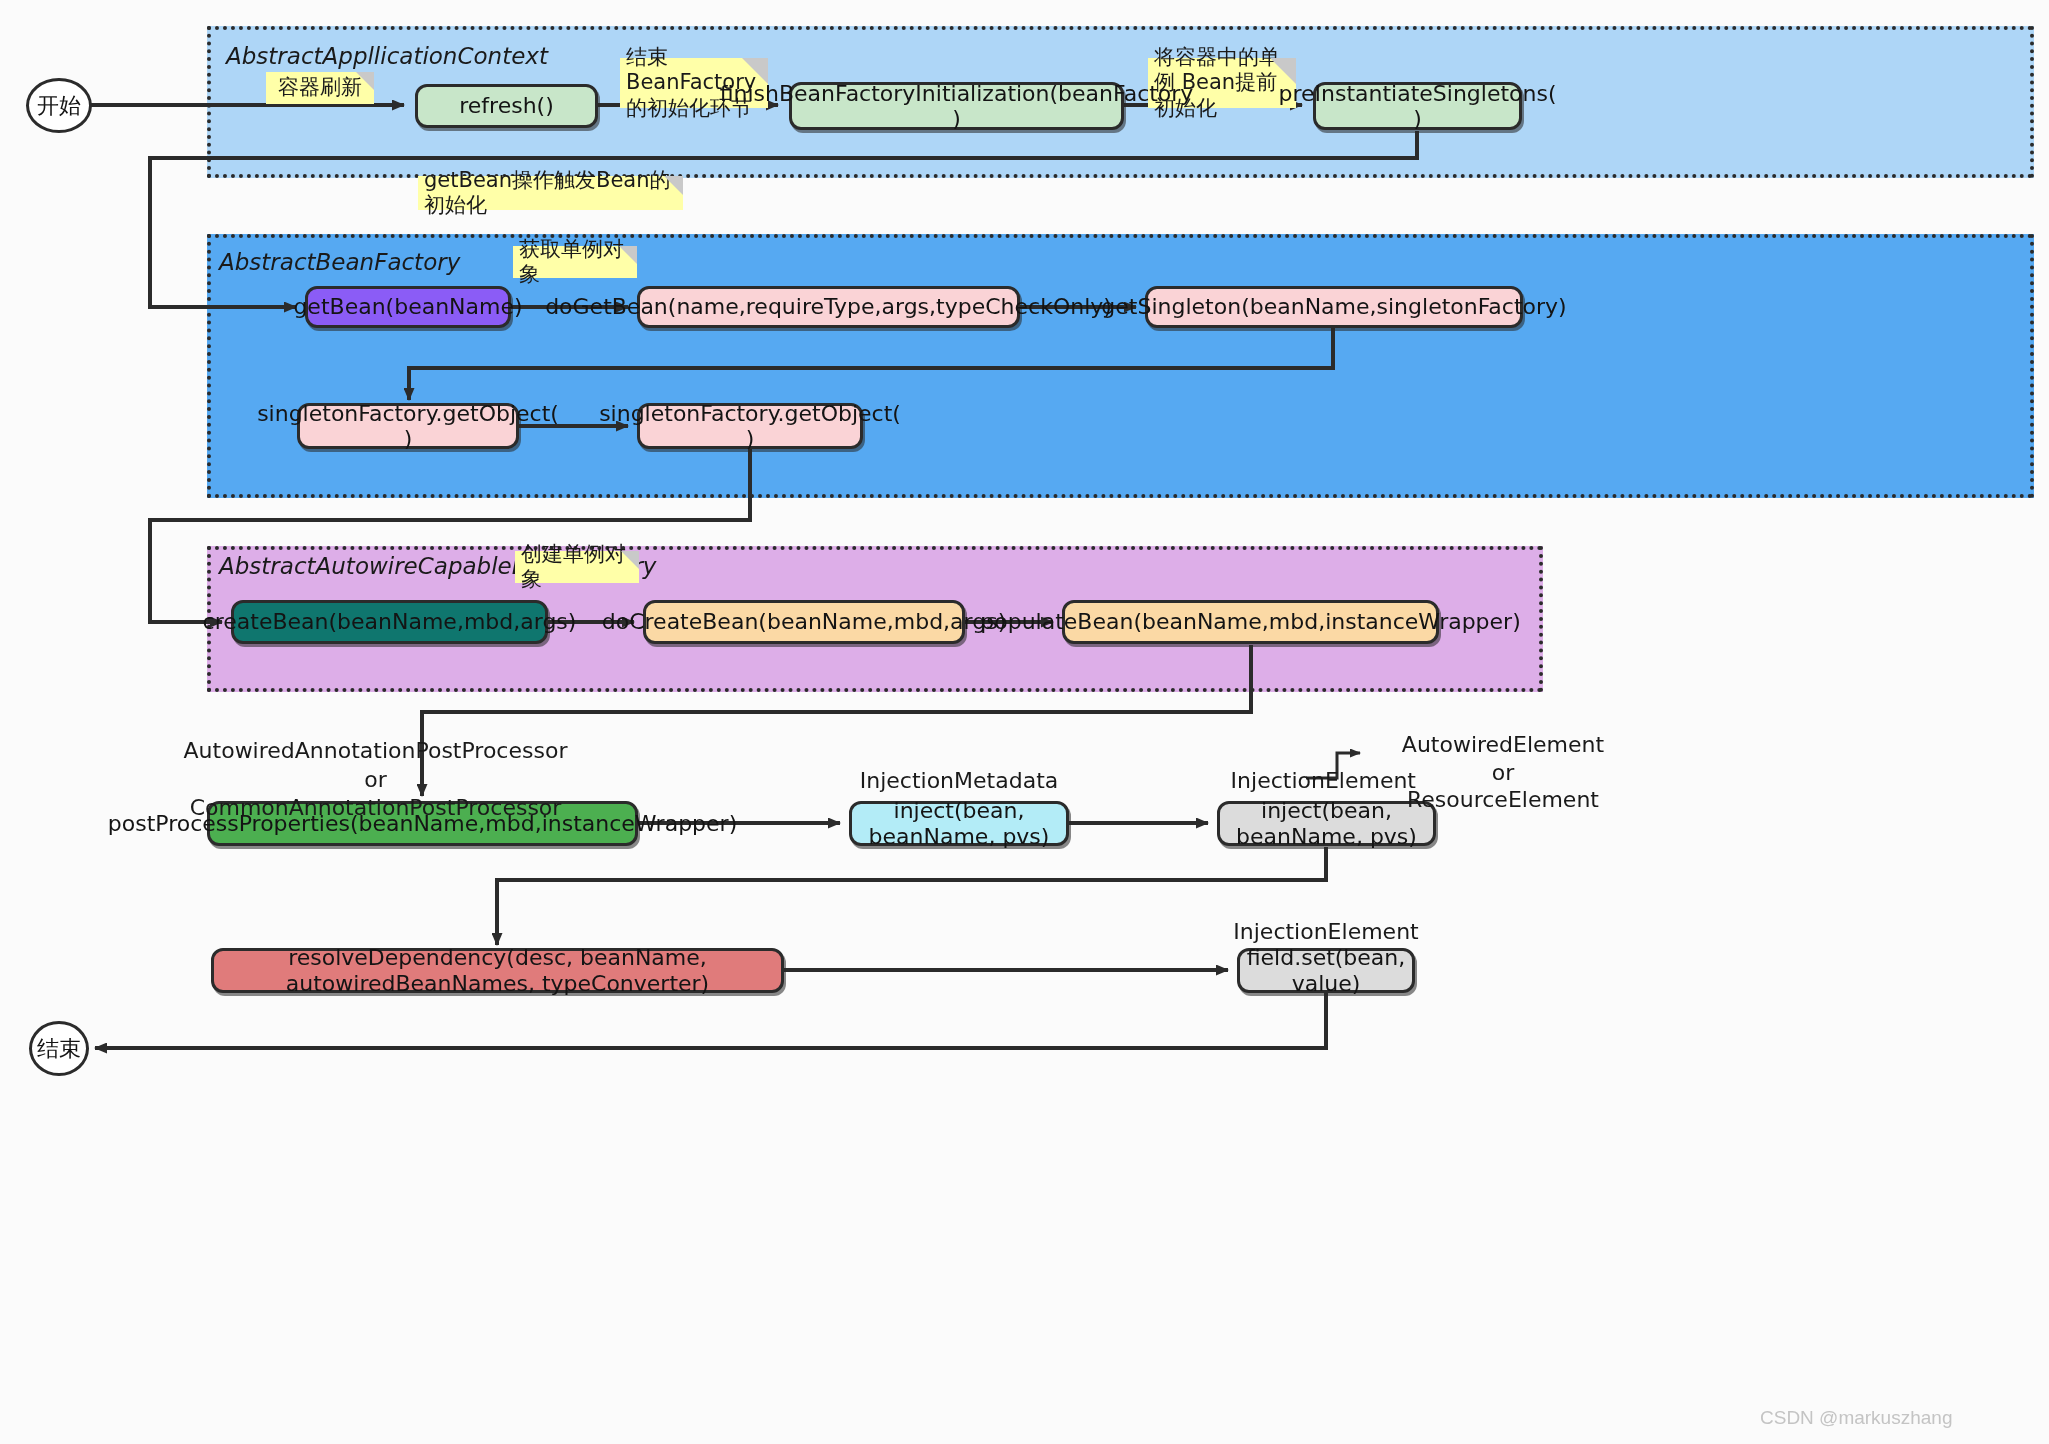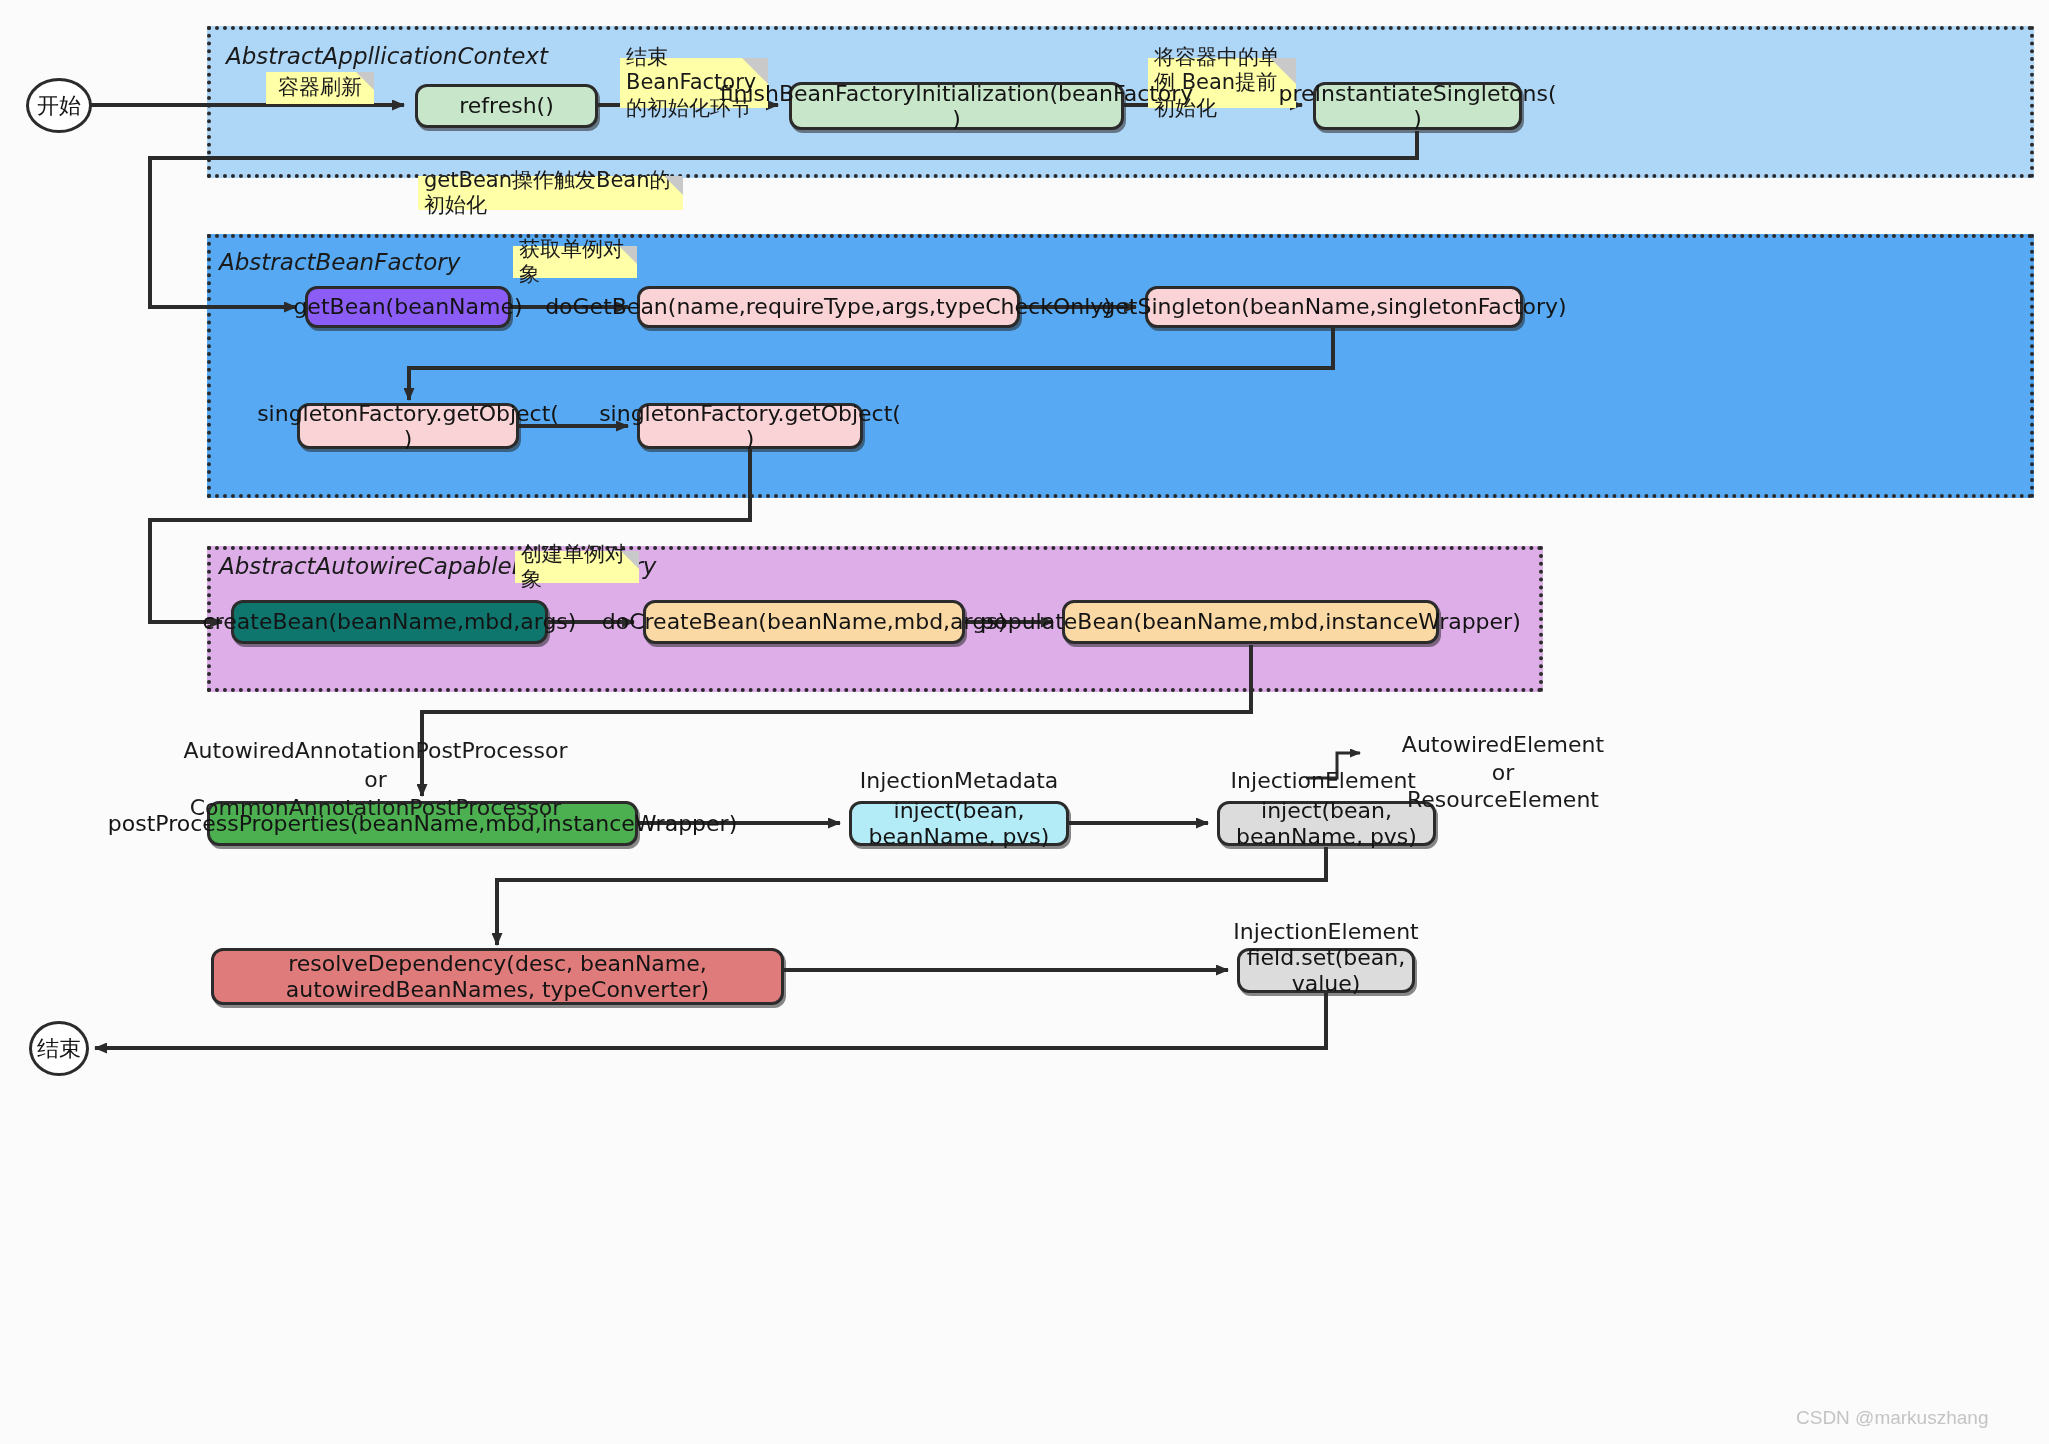--- a/index.html
+++ b/index.html
@@ -99,21 +99,20 @@
     color: #1a1a1a;
     text-align: center;
     line-height: 1.3;
     white-space: pre-line;
   }
   .watermark {
     position: absolute;
     font-size: 19px;
     color: #c4c4c4;
     font-family: "Liberation Sans", sans-serif;
-    margin-left: 36px;
   }
 </style>
 </head>
 <body>
 
 <div id="canvas">
 
   <div class="group" style="left:207px; top:26px; width:1827px; height:152px; background:#aed6f7;"></div>
   <div class="group-title" style="left:226px; top:43px;">AbstractAppllicationContext</div>
 
@@ -234,21 +233,21 @@
   <div class="node" style="left:643px; top:600px; width:322px; height:44px; background:#fbd9a5;">doCreateBean(beanName,mbd,args)</div>
 
   <div class="node" style="left:1062px; top:600px; width:377px; height:44px; background:#fbd9a5;">populateBean(beanName,mbd,instanceWrapper)</div>
 
   <div class="node" style="left:207px; top:801px; width:431px; height:45px; background:#4caf50;">postProcessProperties(beanName,mbd,instanceWrapper)</div>
 
   <div class="node" style="left:849px; top:801px; width:220px; height:45px; background:#b3ecf7;">inject(bean, beanName, pvs)</div>
 
   <div class="node" style="left:1217px; top:801px; width:219px; height:45px; background:#dcdcdc;">inject(bean, beanName, pvs)</div>
 
-  <div class="node" style="left:211px; top:948px; width:573px; height:57px; background:#e07b7b;">resolveDependency(desc, beanName, autowiredBeanNames, typeConverter)</div>
+  <div class="node" style="left:211px; top:948px; width:573px; height:45px; background:#e07b7b;">resolveDependency(desc, beanName, autowiredBeanNames, typeConverter)</div>
 
   <div class="node" style="left:1237px; top:948px; width:178px; height:45px; background:#dcdcdc;">field.set(bean, value)</div>
 
   <div class="caption" style="left:128px; top:737px; width:495px;">AutowiredAnnotationPostProcessor
 or
 CommonAnnotationPostProcessor</div>
 
   <div class="caption" style="left:829px; top:767px; width:260px;">InjectionMetadata</div>
 
   <div class="caption" style="left:1146px; top:767px; width:270px; text-align:right;">InjectionElement</div>

